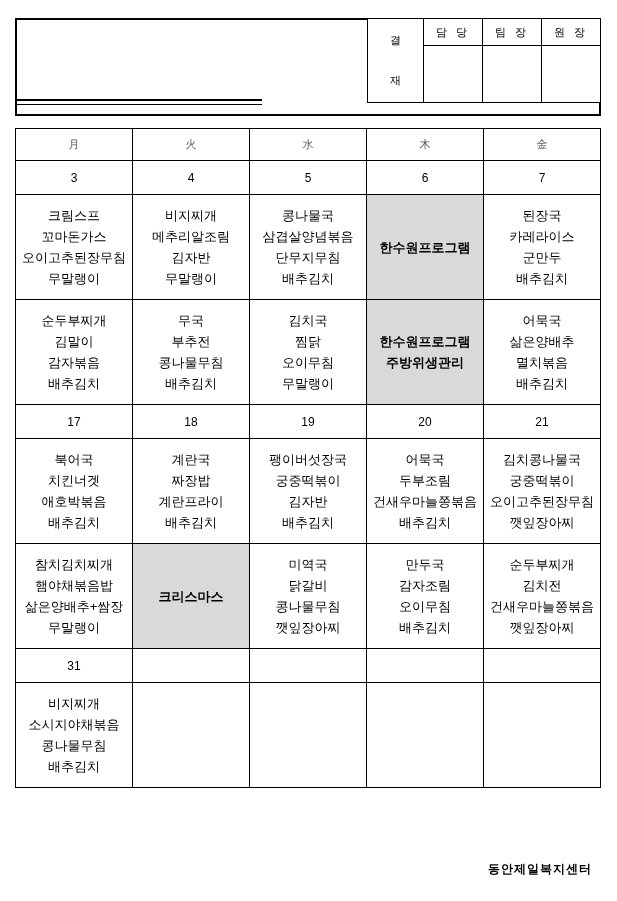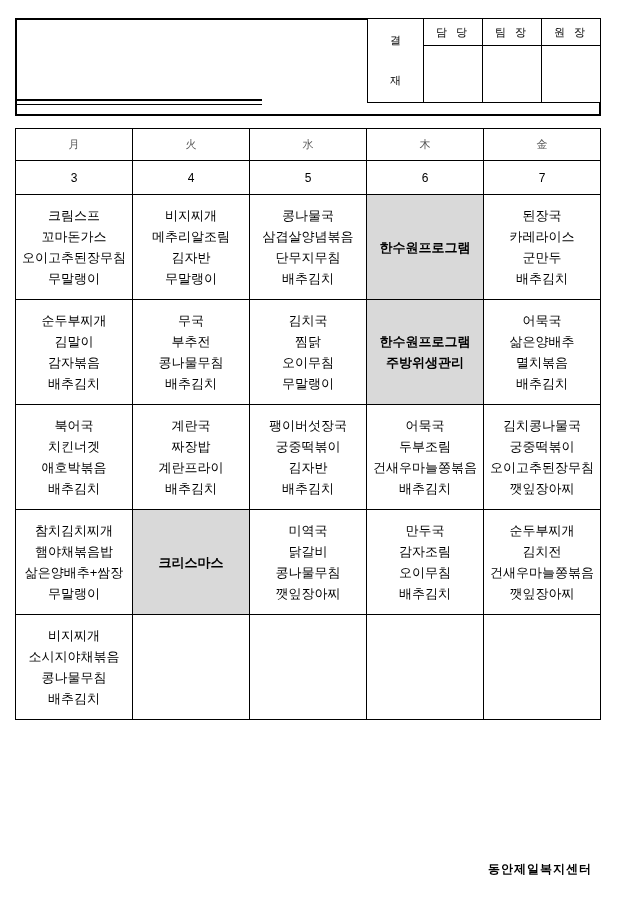--- a/index.html
+++ b/index.html
@@ -187,20 +187,27 @@
             <div>주방위생관리</div>
           </td>
           <td class="menu">
             <div>어묵국</div>
             <div>삶은양배추</div>
             <div>멸치볶음</div>
             <div>배추김치</div>
           </td>
         </tr>
         <tr>
+          <td class="date">17</td>
+          <td class="date">18</td>
+          <td class="date">19</td>
+          <td class="date">20</td>
+          <td class="date">21</td>
+        </tr>
+        <tr>
           <td class="menu">
             <div>북어국</div>
             <div>치킨너겟</div>
             <div>애호박볶음</div>
             <div>배추김치</div>
           </td>
           <td class="menu">
             <div>계란국</div>
             <div>짜장밥</div>
             <div>계란프라이</div>
@@ -248,20 +255,27 @@
             <div>배추김치</div>
           </td>
           <td class="menu">
             <div>순두부찌개</div>
             <div>김치전</div>
             <div>건새우마늘쫑볶음</div>
             <div>깻잎장아찌</div>
           </td>
         </tr>
         <tr>
+          <td class="date">31</td>
+          <td class="date"></td>
+          <td class="date"></td>
+          <td class="date"></td>
+          <td class="date"></td>
+        </tr>
+        <tr>
           <td class="menu">
             <div>비지찌개</div>
             <div>소시지야채볶음</div>
             <div>콩나물무침</div>
             <div>배추김치</div>
           </td>
           <td class="menu"></td>
           <td class="menu"></td>
           <td class="menu"></td>
           <td class="menu"></td>

